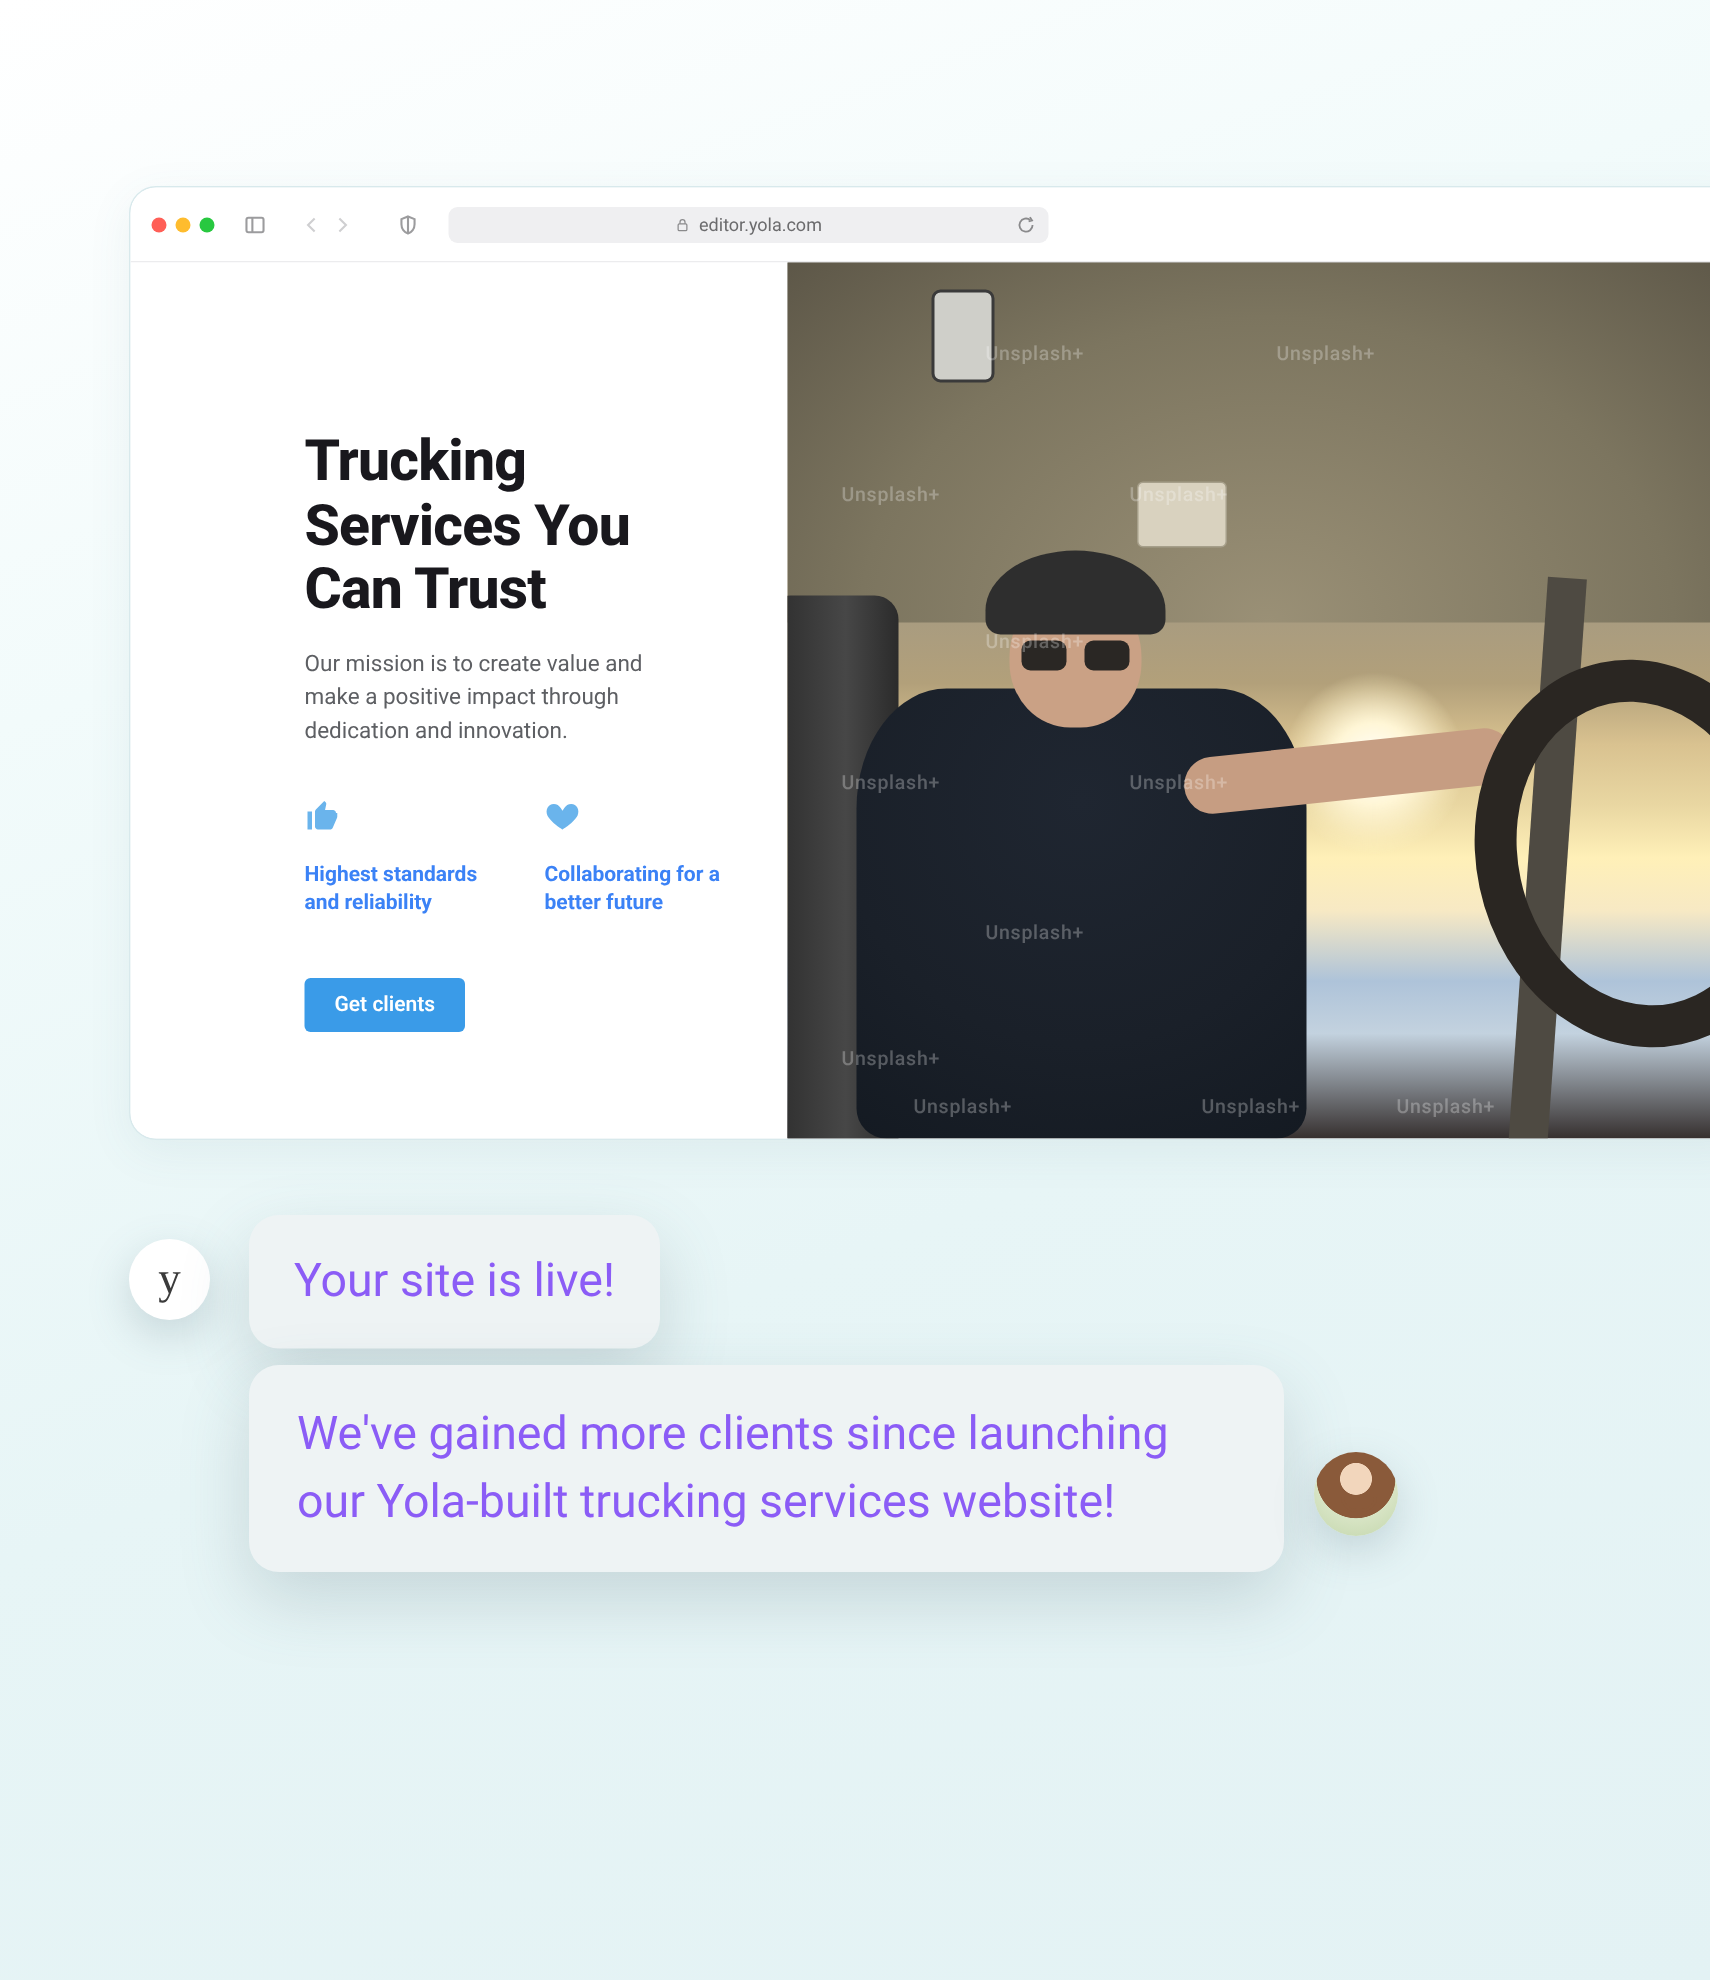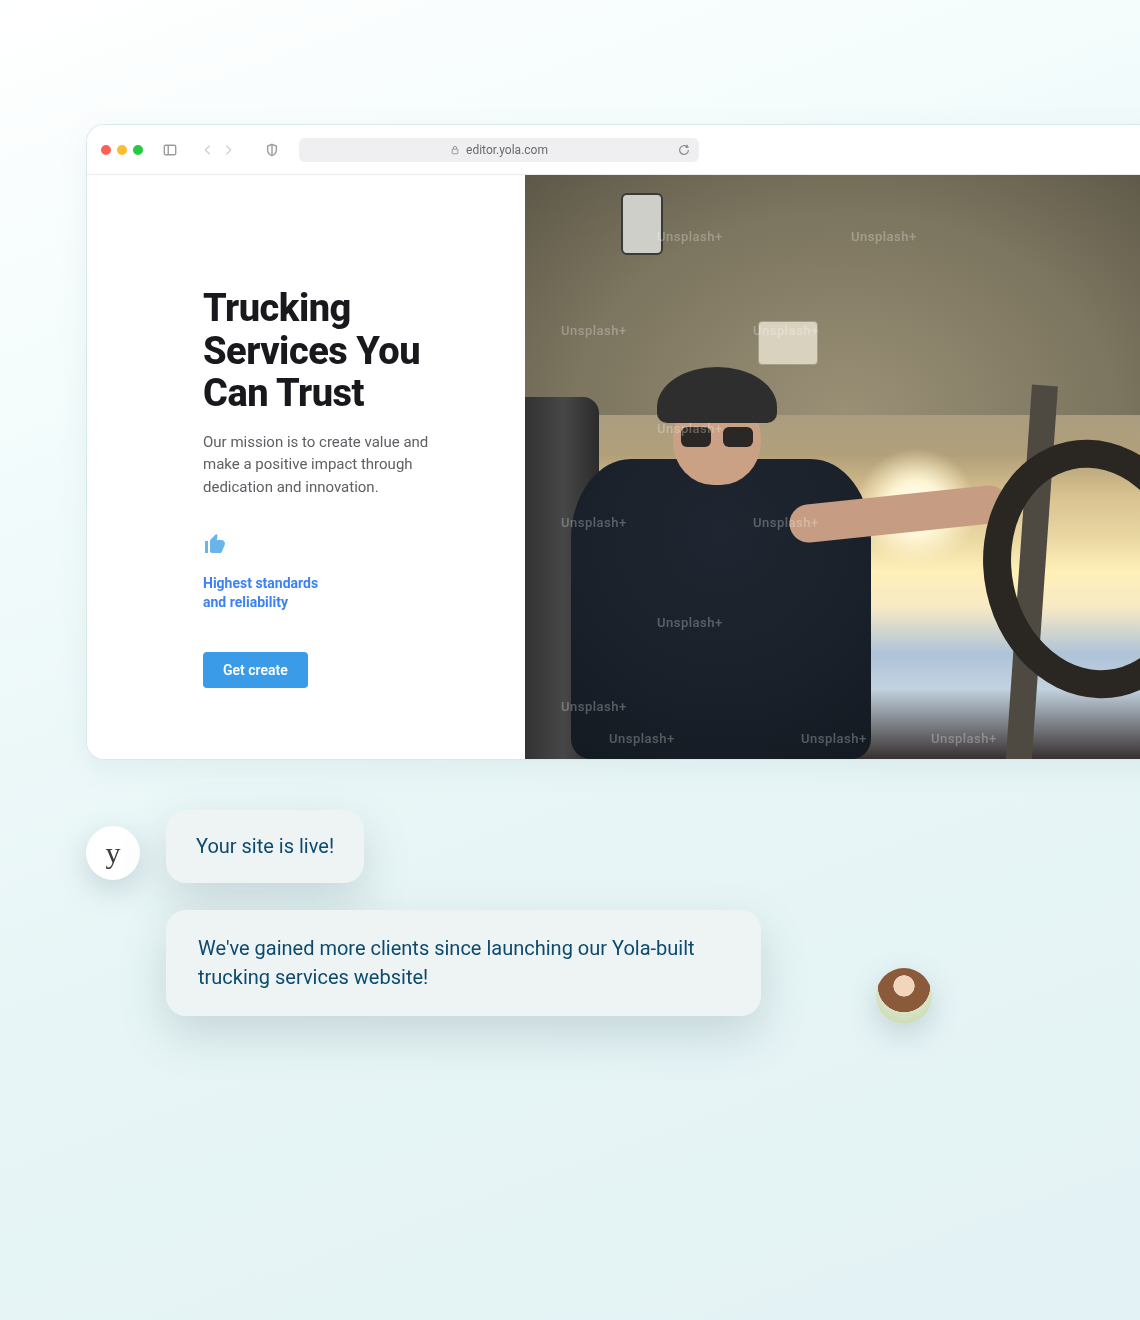--- a/index.html
+++ b/index.html
@@ -214,32 +214,32 @@
     background: #fff;
     display: flex; align-items: center; justify-content: center;
     font-family: Georgia, serif;
     font-size: 30px; font-weight: 400; color: #3b3b3b;
     box-shadow: 0 10px 28px rgba(90,120,130,.25);
   }
   .bubble {
     background: #eef3f4;
     border-radius: 20px;
     padding: 24px 32px;
-    color: #0c4a6e;
-    font-size: 20px;
+    color: #8b5cf6;
+    font-size: 31px;
     line-height: 1.45;
     box-shadow: 0 18px 46px rgba(80,110,120,.22);
   }
   .bubble.small {
     position: absolute; top: 0; left: 80px;
     padding: 22px 30px;
   }
   .bubble.big {
     position: absolute; top: 100px; left: 80px;
-    width: 595px;
+    width: 690px;
   }
   .avatar-user {
     position: absolute; top: 158px; left: 790px;
     width: 56px; height: 56px; border-radius: 50%;
     overflow: hidden;
     box-shadow: 0 10px 28px rgba(90,120,130,.25);
     background: radial-gradient(circle at 50% 32%, #f2d6bc 0%, #f2d6bc 22%, #8a5a3a 23%, #8a5a3a 55%, #d7e4c4 56%, #c3d6ac 100%);
   }
   .avatar-user::after{
     content:""; position:absolute; left:18px; top:30px; width:20px; height:8px;
@@ -303,24 +303,32 @@
 
       <div class="feat-row">
         <div class="feat">
           <div class="icon">
             <svg viewBox="0 0 24 24">
                 <path d="M2 21h3V9H2v12zm19-11c0-1.1-.9-2-2-2h-5.3l.8-3.8.03-.32c0-.41-.17-.79-.44-1.06L13.17 2 7.59 7.59C7.22 7.95 7 8.45 7 9v10c0 1.1.9 2 2 2h8c.82 0 1.54-.5 1.84-1.22l2.87-6.69c.09-.23.14-.47.14-.73V10z"></path>
               </svg>
           </div>
           <div class="label">Highest standards and reliability</div>
         </div>
+        <div class="feat">
+          <div class="icon">
+            <svg viewBox="0 0 24 24">
+                <path d="M12 21s-7.5-4.6-10-9.2C.3 8 2.4 4 6.2 4c2 0 3.6 1.1 4.6 2.7l1.2 1.8 1.2-1.8C14.2 5.1 15.8 4 17.8 4 21.6 4 23.7 8 22 11.8 19.5 16.4 12 21 12 21z"></path>
+              </svg>
+          </div>
+          <div class="label">Collaborating for a better future</div>
+        </div>
       </div>
 
       <div class="cta">
-        <span>Get create</span>
+        <span>Get clients</span>
       </div>
     </div>
 
     <div class="vp-right">
       <div class="cab-roof"></div>
       <div class="cab-device"></div>
       <div class="cab-vent"></div>
       <div class="seat"></div>
       <div class="sun"></div>
       <div class="pillar"></div>

